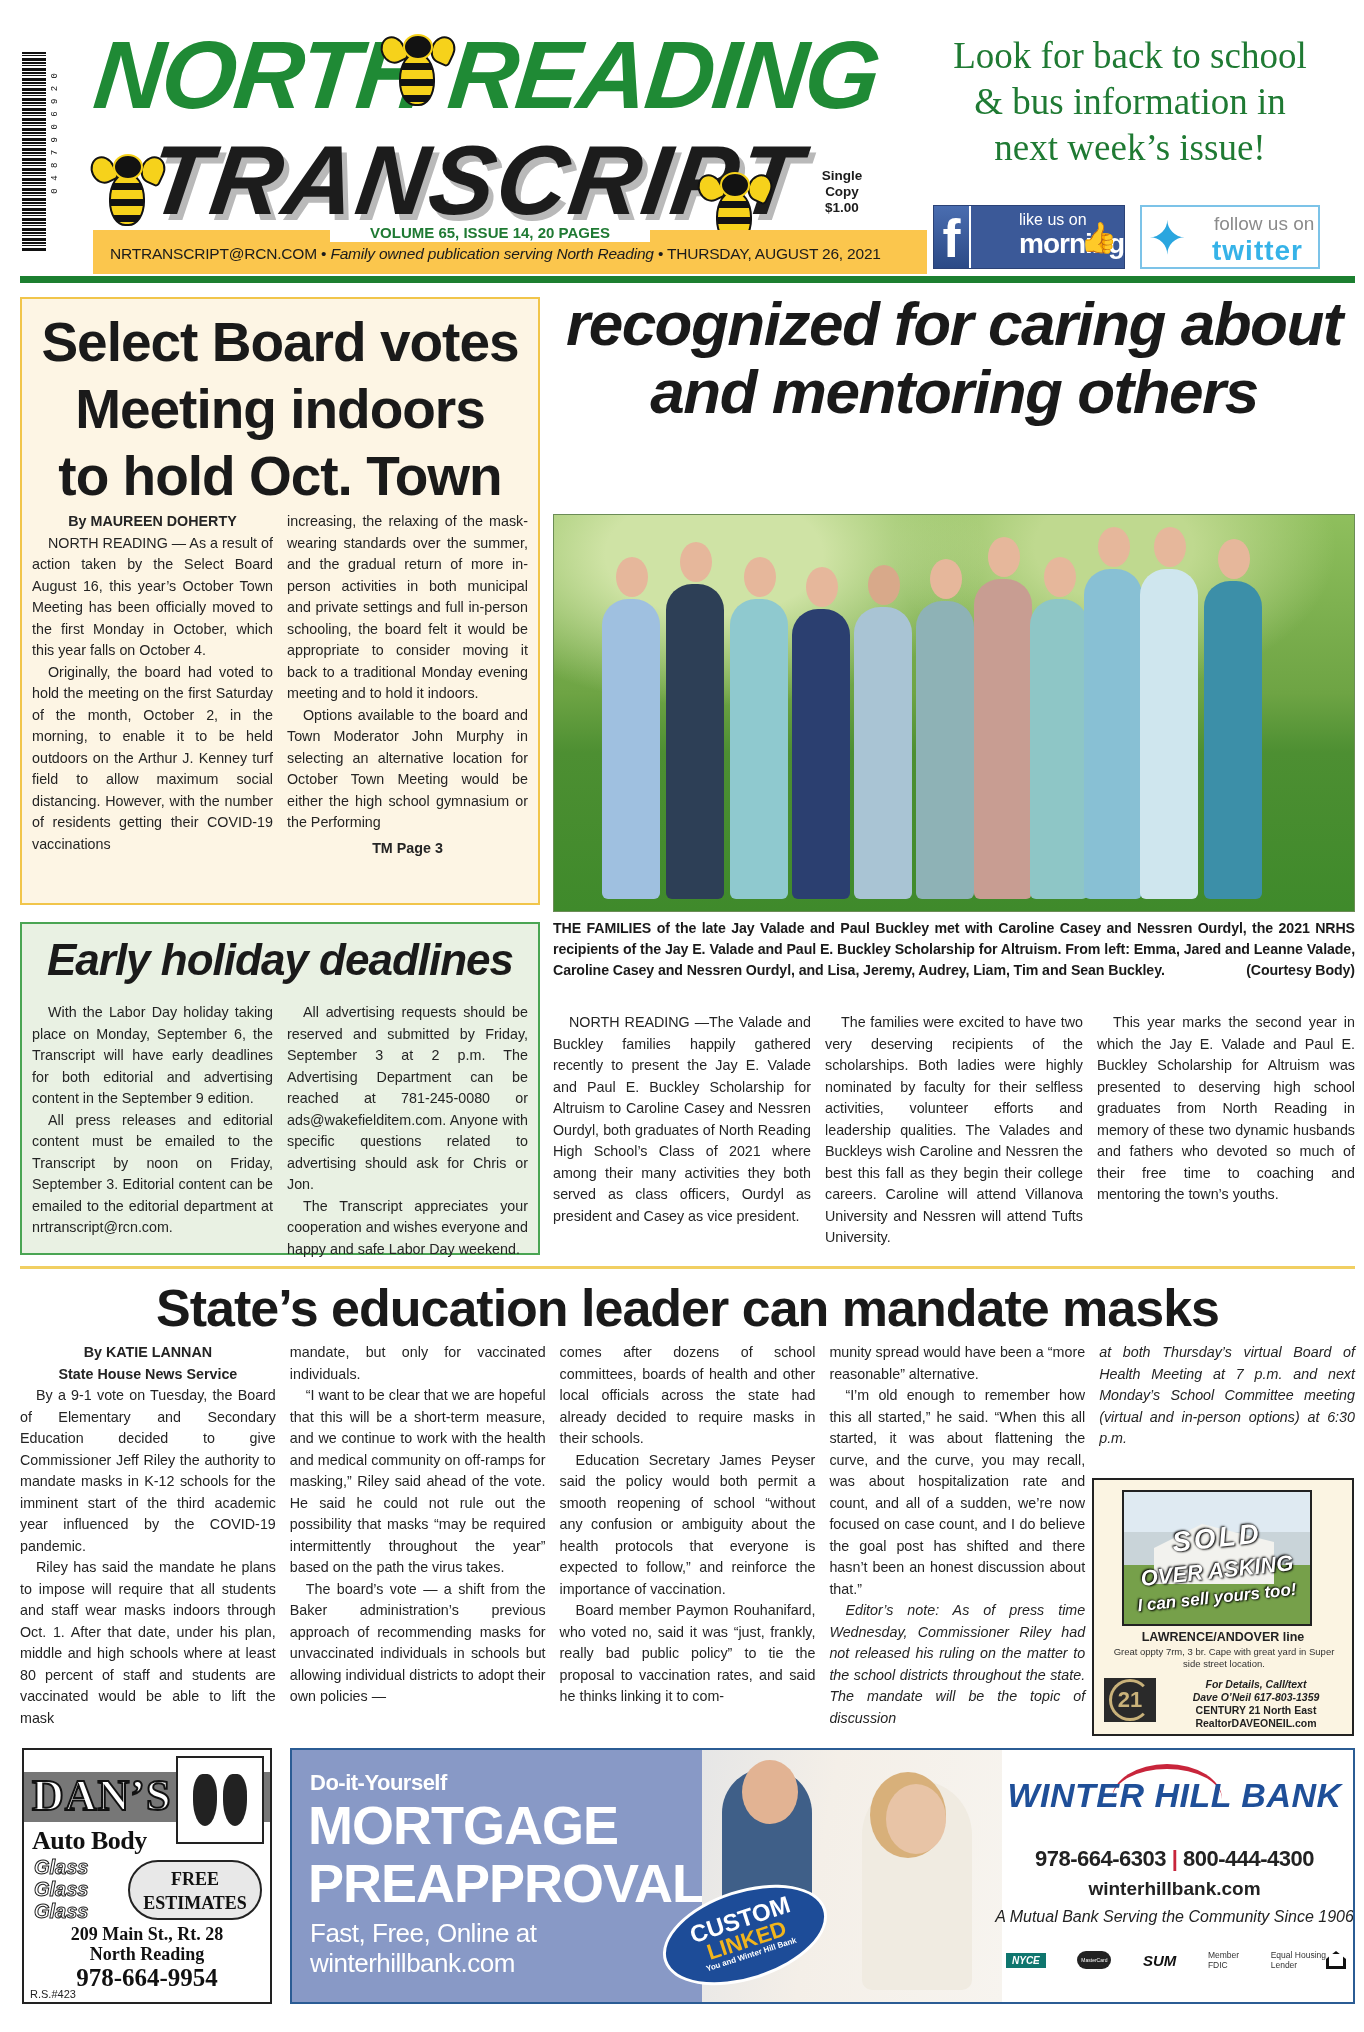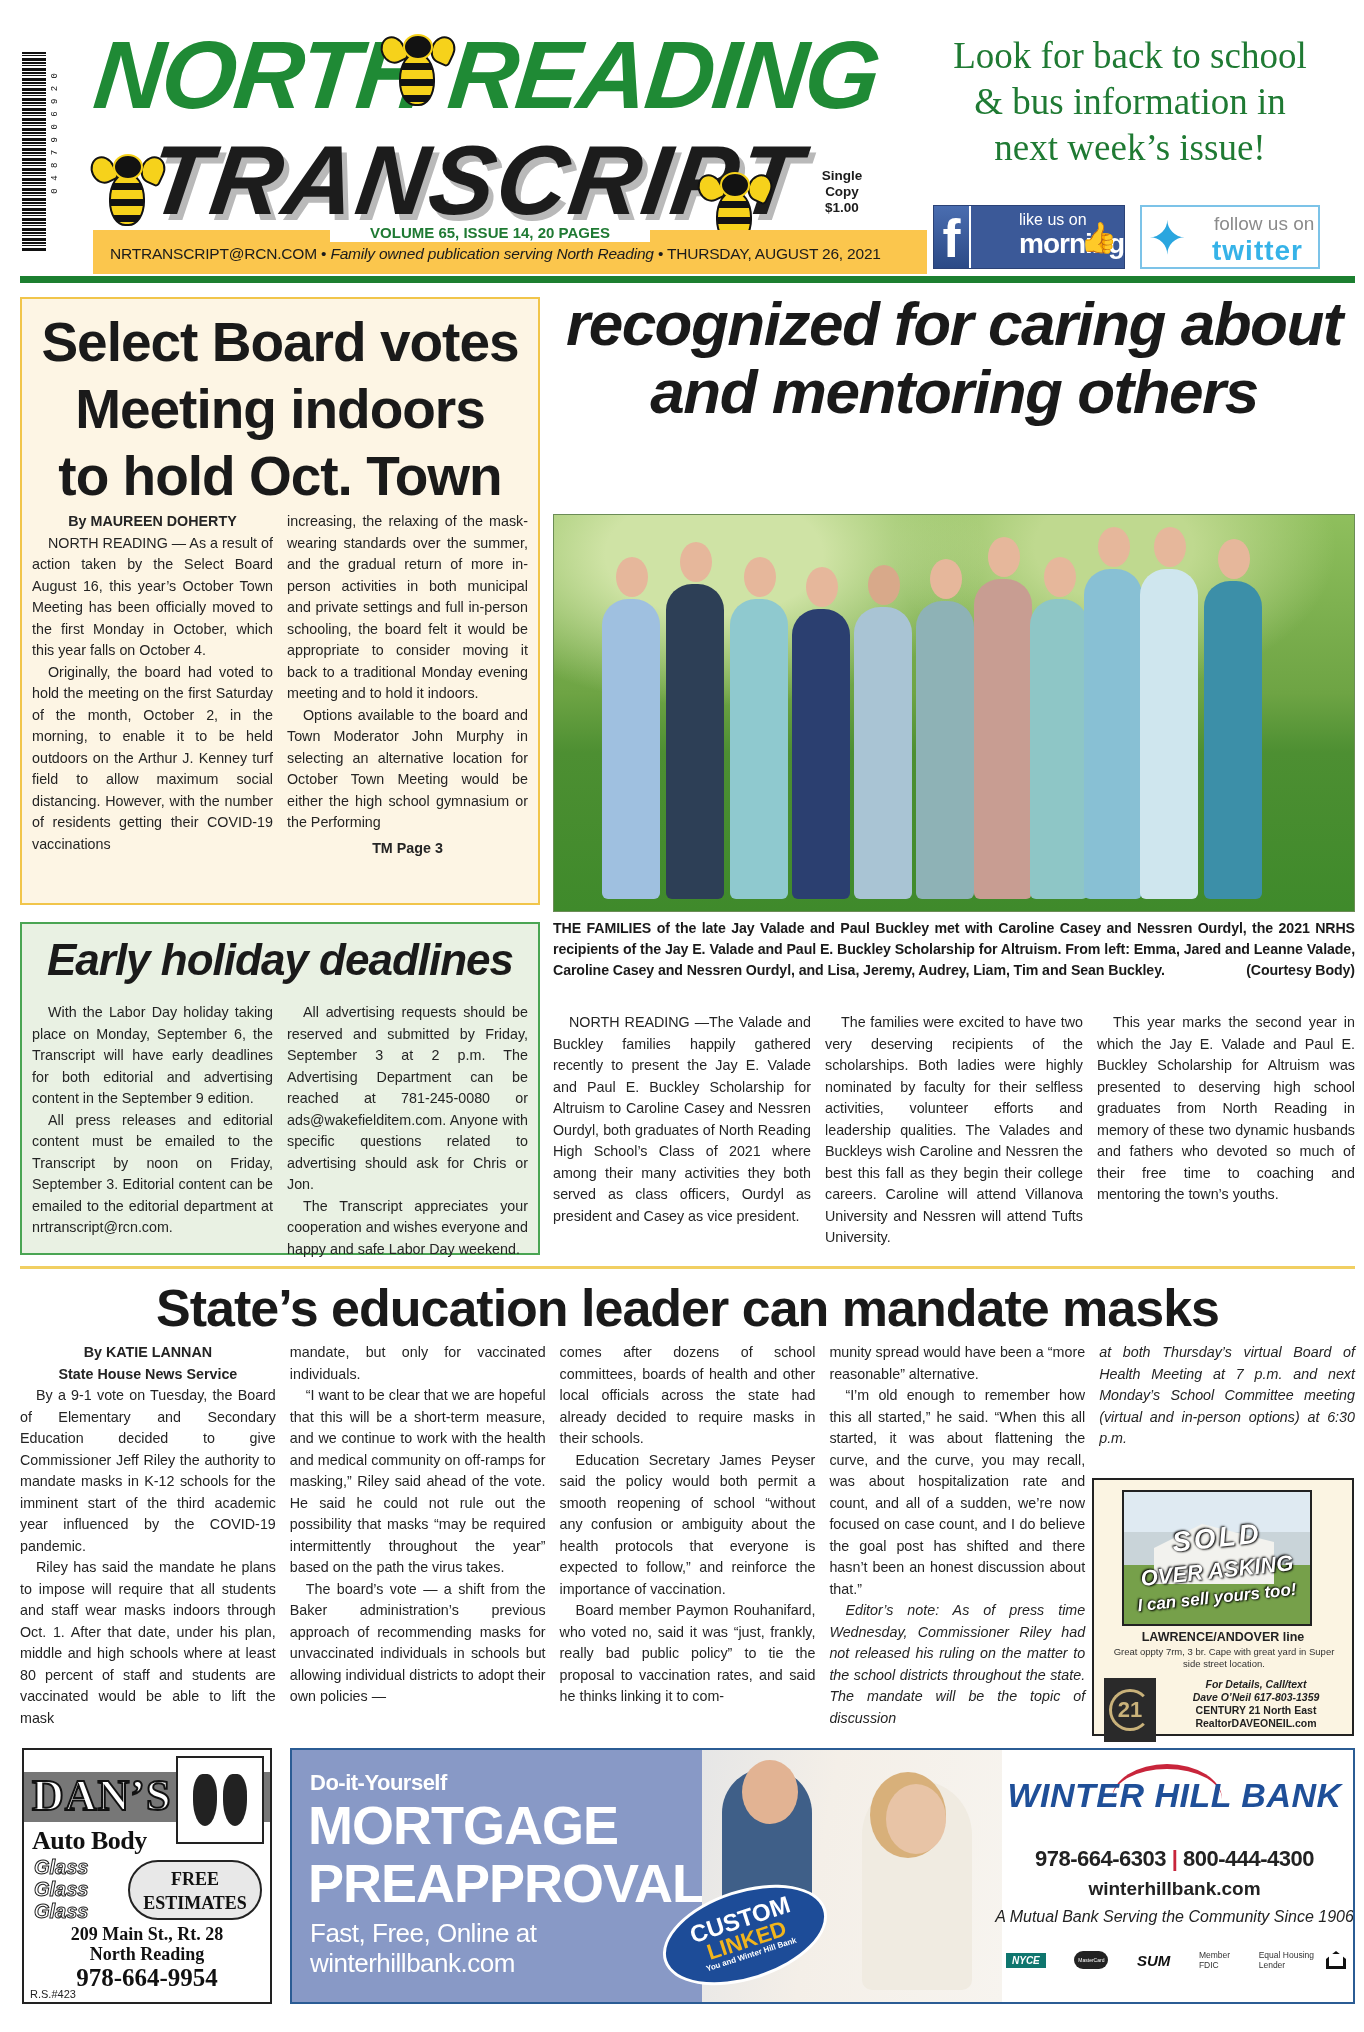--- a/index.html
+++ b/index.html
@@ -77,21 +77,21 @@
   .c21 { left: 1092px; top: 1478px; width: 262px; height: 258px; background: #fbf4e2; border: 2px solid #222; }
   .c21 .pic { position: absolute; left: 28px; top: 10px; width: 190px; height: 136px; border: 2px solid #222; overflow: hidden;
     background: linear-gradient(to bottom, #dfeaf2 0 30%, #c9d4d9 30% 55%, #76a04a 55% 100%); }
   .c21 .house { position: absolute; left: 30px; top: 32px; width: 120px; height: 60px; background: #f2f2ee; clip-path: polygon(0 40%, 40% 0, 100% 30%, 100% 100%, 0 100%); }
   .c21 .sold { position: absolute; left: 0; width: 100%; text-align: center; color: #fff; font-weight: bold; font-style: italic; text-shadow: 1px 1px 2px #000, -1px -1px 2px #000; transform: rotate(-6deg); }
   .c21 .sold.s1 { top: 30px; font-size: 28px; letter-spacing: 3px; }
   .c21 .sold.s2 { top: 66px; font-size: 22px; }
   .c21 .sold.s3 { top: 96px; font-size: 17px; }
   .c21 .loc { position: absolute; left: 0; top: 150px; width: 100%; text-align: center; font-size: 12.5px; font-weight: bold; color: #222; }
   .c21 .desc { position: absolute; left: 10px; top: 166px; width: 240px; text-align: center; font-size: 9.5px; line-height: 12px; color: #333; }
-  .c21 .logo { position: absolute; left: 10px; top: 198px; width: 52px; height: 64px; background: #2a2a2a; color: #c9b27a; font-weight: bold; font-size: 22px; display: flex; align-items: center; justify-content: center; }
+  .c21 .logo { position: absolute; left: 10px; top: 198px; width: 52px; height: 44px; background: #2a2a2a; color: #c9b27a; font-weight: bold; font-size: 22px; display: flex; align-items: center; justify-content: center; }
   .c21 .logo span { border: 3px solid #c9b27a; border-right-color: transparent; border-radius: 50%; width: 42px; height: 42px; display: flex; align-items: center; justify-content: center; }
   .c21 .contact { position: absolute; left: 70px; top: 198px; width: 184px; text-align: center; font-size: 10.5px; line-height: 13px; font-weight: bold; color: #222; }
   .c21 .contact .i { font-style: italic; display: block; }
 
   
   .dans { left: 22px; top: 1748px; width: 250px; height: 256px; background: #fff; border: 2px solid #222; }
   .dans .bar { position: absolute; left: 0; top: 22px; width: 100%; height: 50px; background: #777; }
   .dans .name { position: absolute; left: 8px; top: 20px; font-family: "Liberation Serif", serif; font-weight: bold; font-size: 44px; color: #fff; -webkit-text-stroke: 2px #111; letter-spacing: 1px; }
   .dans .feet { position: absolute; left: 152px; top: 6px; width: 88px; height: 88px; background: #fff; border: 2px solid #222; display: flex; align-items: center; justify-content: center; gap: 6px; }
   .dans .foot { width: 24px; height: 52px; background: #222; border-radius: 40% 40% 50% 50%; }
@@ -120,21 +120,21 @@
   .whb .logo { position: absolute; left: 0; top: 26px; width: 100%; text-align: center; font-weight: bold; font-style: italic; font-size: 34px; color: #1f4f98; letter-spacing: 0.5px; }
   .whb .arc { position: absolute; left: 120px; top: 14px; width: 110px; height: 70px; border-top: 5px solid #c8253b; border-radius: 50% 50% 0 0; }
   .whb .phones { position: absolute; left: 0; top: 96px; width: 100%; text-align: center; font-size: 22px; font-weight: bold; color: #222; letter-spacing: -0.5px; }
   .whb .phones .sep { color: #c8253b; }
   .whb .url { position: absolute; left: 0; top: 128px; width: 100%; text-align: center; font-size: 19px; font-weight: bold; color: #222; }
   .whb .mutual { position: absolute; left: 0; top: 158px; width: 100%; text-align: center; font-size: 16px; font-style: italic; color: #222; }
   .whb .badges { position: absolute; left: 14px; top: 200px; width: 340px; display: flex; align-items: center; justify-content: space-between; font-size: 8.5px; color: #333; }
   .whb .badges .nyce { background: #0f766e; color: #fff; font-weight: bold; font-style: italic; font-size: 10px; padding: 2px 6px; }
   .whb .badges .mc { width: 34px; height: 18px; border-radius: 9px; background: #222; color: #fff; font-size: 5px; display: flex; align-items: center; justify-content: center; }
   .whb .badges .sum { font-weight: bold; font-style: italic; font-size: 15px; color: #111; }
-  .whb .badges .ehl { display: flex; align-items: center; gap: 12px; }
+  .whb .badges .ehl { display: flex; align-items: center; gap: 0; }
   .whb .badges .house-ic { width: 20px; height: 18px; border: 3px solid #111; clip-path: polygon(50% 0, 100% 45%, 100% 100%, 0 100%, 0 45%); background: #fff; }
 </style>
 </head>
 <body>
 
 <header>
   <div class="abs barcode">
     <div class="bars"></div>
     <div class="digits">0 4 8 7 9 0 6 9 2 0</div>
   </div>

